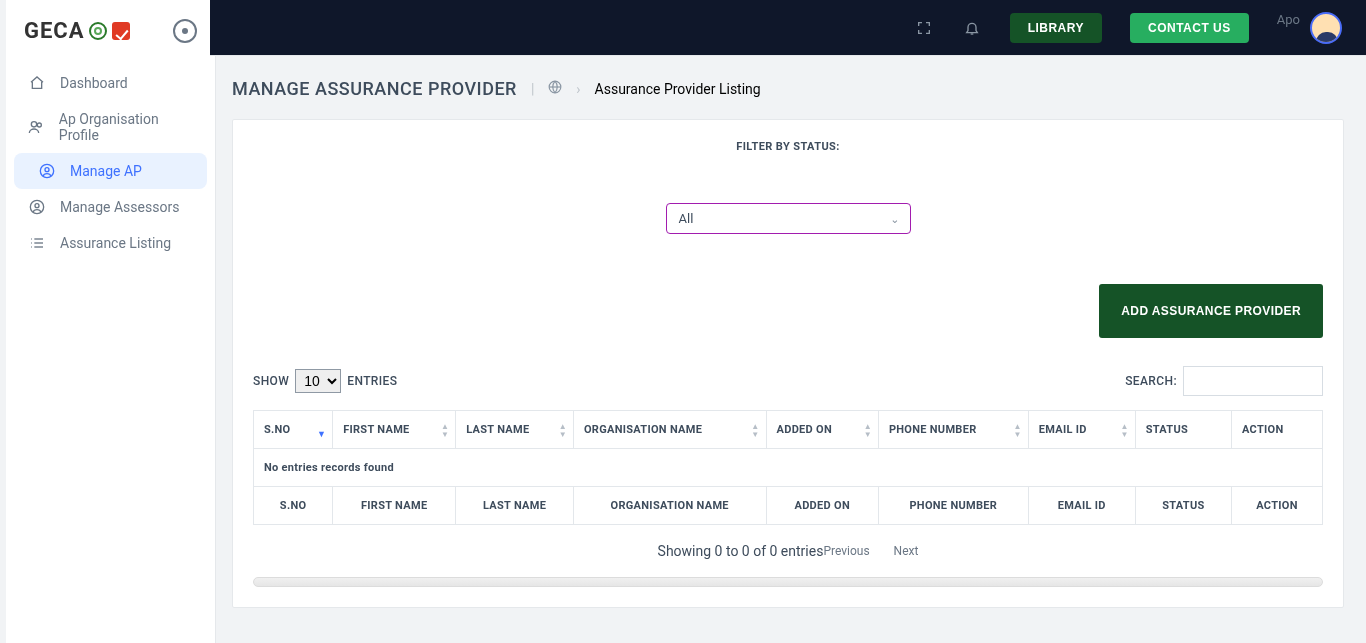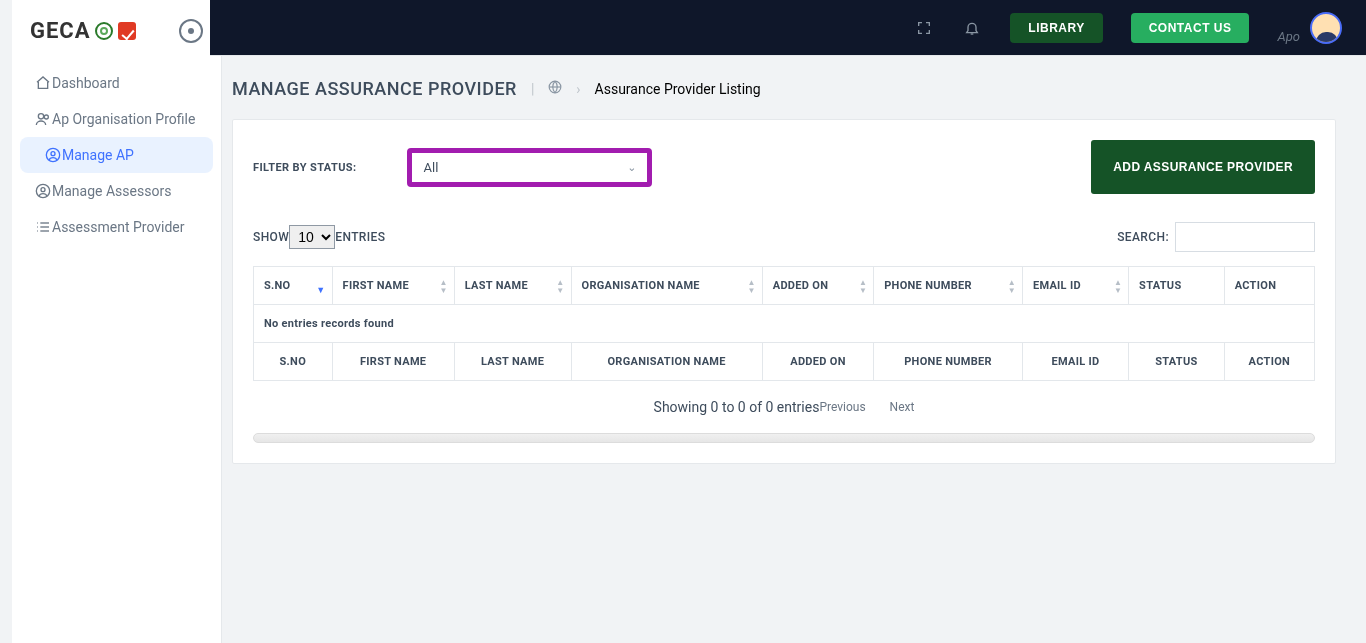--- a/index.html
+++ b/index.html
@@ -24,21 +24,21 @@
     color: var(--text);
     background: var(--bg);
     width: 1366px;
     height: 643px;
     overflow: hidden;
   }
 
   
   .sidebar {
     position: fixed;
-    top: 0; left: 12px;
+    top: 0; left: 6px;
     width: var(--sidebar-w);
     height: 100%;
     background: #ffffff;
     border-right: 1px solid var(--border);
     padding-top: 12px;
   }
   .logo-row {
     display: flex;
     align-items: center;
     justify-content: space-between;
@@ -84,20 +84,21 @@
     border-radius: 50%;
     display: flex; align-items: center; justify-content: center;
     cursor: pointer;
   }
   .collapse-btn .dot { width: 6px; height: 6px; background: #6b7785; border-radius: 50%; }
 
   .nav { padding: 6px 8px; }
   .nav-item {
     display: flex;
     align-items: center;
+    gap: 14px;
     padding: 10px 14px;
     border-radius: 8px;
     color: var(--muted);
     cursor: pointer;
     font-size: 14px;
   }
   .nav-item.selected {
     background: var(--sel-bg);
     color: var(--sel-text);
     padding-left: 24px;
@@ -129,45 +130,44 @@
     font-size: 12px;
     font-weight: 700;
     letter-spacing: 0.5px;
     cursor: pointer;
     border: none;
     color: #ffffff;
   }
   .btn.dark { background: var(--green); }
   .btn.green { background: var(--green-btn); }
   .user {
-    display: flex; align-items: flex-end; gap: 10px;
+    display: flex; align-items: flex-start; gap: 10px;
     color: var(--muted);
     font-size: 13px;
-    font-style: italic;
   }
   .avatar {
     width: 32px; height: 32px; border-radius: 50%;
     background: radial-gradient(circle at 50% 35%, #ffe0b2 0 30%, #ffe0b2 30%), #4a6cf7;
     border: 2px solid #4a6cf7;
     position: relative;
     overflow: hidden;
   }
   .avatar::before {
     content:''; position:absolute; left:9px; top:6px; width:12px; height:12px; background:#ffe0b2; border-radius:50%;
   }
   .avatar::after {
     content:''; position:absolute; left:4px; top:18px; width:22px; height:16px; background:#2b3a67; border-radius:10px 10px 0 0;
   }
 
   
   .main {
     position: absolute;
     top: var(--header-h);
     left: var(--sidebar-w);
-    right: 8px;
+    right: 0;
     bottom: 0;
     padding: 22px;
   }
   .page-head {
     display: flex; align-items: center; gap: 14px;
     margin-bottom: 20px;
   }
   .page-title {
     font-size: 18px;
     color: #3e4c5c;
@@ -183,31 +183,32 @@
     border: 1px solid var(--border);
     border-radius: 2px;
     padding: 20px;
   }
 
   .filter-row {
     display: flex;
     align-items: center;
     gap: 50px;
     margin-bottom: 28px;
+    flex-direction: column;
   }
   .filter-label {
     font-size: 11px;
     font-weight: 700;
     color: #3e4c5c;
     letter-spacing: 0.4px;
   }
   .select {
     position: relative;
     width: 245px;
-    border: 5px solid #a21caf;
+    border: 1px solid #a21caf;
     border-radius: 4px;
     padding: 7px 12px;
     font-size: 13px;
     color: #3e4c5c;
     background: #fff;
     cursor: pointer;
   }
   .select .chev {
     position: absolute; right: 10px; top: 50%; transform: translateY(-50%);
     color: #8a96a3; font-size: 11px;
@@ -229,21 +230,21 @@
     display: flex;
     align-items: center;
     justify-content: space-between;
     margin-bottom: 14px;
   }
   .show-entries {
     font-size: 12px;
     color: #3e4c5c;
     letter-spacing: 0.4px;
     font-weight: 500;
-    display: flex; align-items: center; 
+    display: flex; align-items: center; gap: 6px;
   }
   .show-entries select {
     border: 1px solid #8f99a4;
     padding: 2px 4px;
     font-size: 14px;
   }
   .search-wrap {
     font-size: 12px;
     color: #3e4c5c;
     letter-spacing: 0.4px;
@@ -381,21 +382,21 @@
       <span class="icon">
         <svg width="16" height="16" viewBox="0 0 24 24" fill="none" stroke="currentColor" stroke-width="2">
             <line x1="8" y1="6" x2="21" y2="6"></line>
             <line x1="8" y1="12" x2="21" y2="12"></line>
             <line x1="8" y1="18" x2="21" y2="18"></line>
             <line x1="3" y1="6" x2="4" y2="6"></line>
             <line x1="3" y1="12" x2="4" y2="12"></line>
             <line x1="3" y1="18" x2="4" y2="18"></line>
           </svg>
       </span>
-      <span>Assessment Provider</span>
+      <span>Assurance Listing</span>
     </div>
   </nav>
 </aside>
 
 <header class="topbar">
   <span class="icon-btn">
     <svg width="16" height="16" viewBox="0 0 24 24" fill="none" stroke="currentColor" stroke-width="2">
         <path d="M4 9V4h5"></path>
         <path d="M20 9V4h-5"></path>
         <path d="M4 15v5h5"></path>

